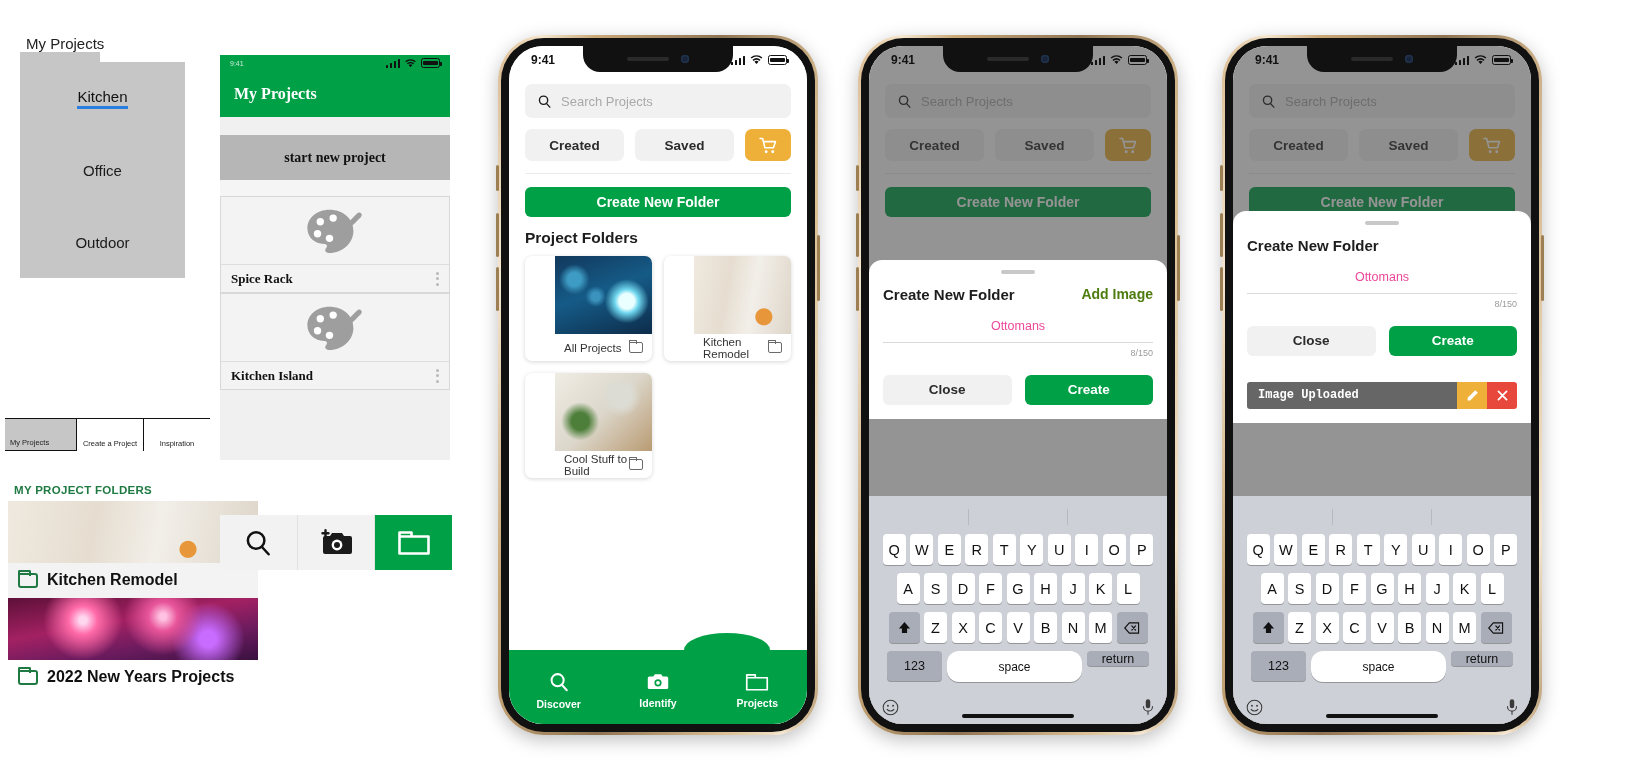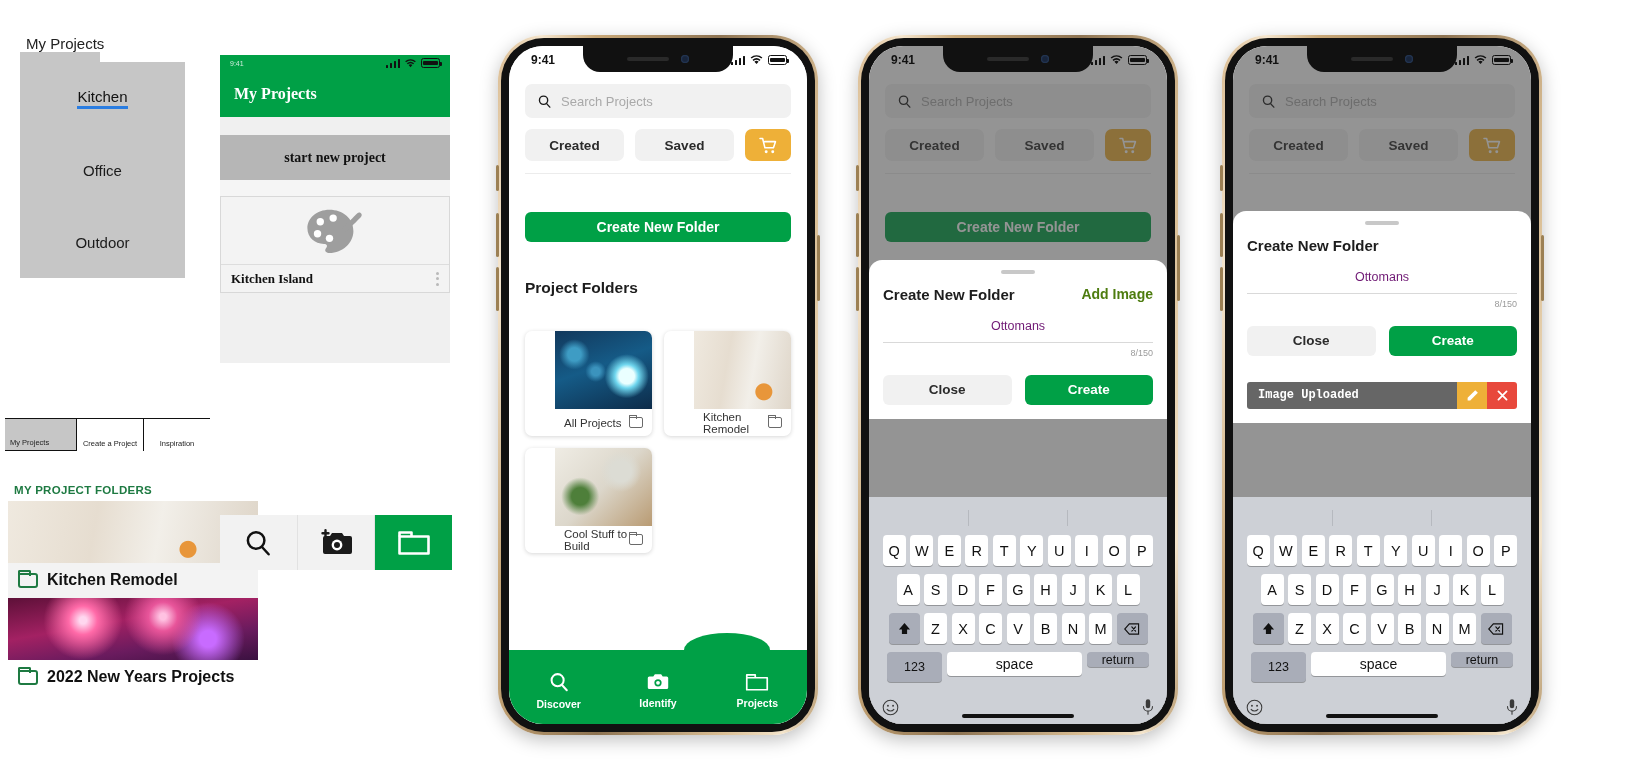--- a/index.html
+++ b/index.html
@@ -149,21 +149,21 @@
   }
   .sb-right { display:flex; align-items:center; gap:5px; }
   .bars { display:flex; align-items:flex-end; gap:1.5px; height:9px; }
   .bars i { width:2.5px; background:#111; border-radius:.5px; display:block; }
   .bars i:nth-child(1){height:3px}.bars i:nth-child(2){height:5px}
   .bars i:nth-child(3){height:7px}.bars i:nth-child(4){height:9px}
   .batt { width:19px; height:9.5px; border:1.2px solid #111; border-radius:2.5px; position:relative; }
   .batt::after{content:"";position:absolute;right:-3px;top:2.4px;width:1.8px;height:4px;background:#111;border-radius:0 1px 1px 0;}
   .batt i{position:absolute;inset:1.3px;background:#111;border-radius:1px;display:block;}
 
-  .appbody { position:absolute; inset:0; display:flex; flex-direction:column; background:#fff;gap:25px; }
+  .appbody { position:absolute; inset:0; display:flex; flex-direction:column; background:#fff; }
   .app-top { padding:38px 16px 0 16px; }
   .searchbar {
     height:34px; background:#f1f1f1; border-radius:7px; display:flex; align-items:center;
     gap:9px; padding:0 12px;
   }
   .searchbar .ph { color:#a9a9a9; font-size:13px; }
   .filters { display:flex; gap:11px; margin-top:11px; }
   .chip {
     flex:1; height:32px; background:#f1f1f1; border-radius:7px; display:flex;
     align-items:center; justify-content:center; font-size:13.5px; font-weight:700; color:#2b2b2b;
@@ -204,21 +204,21 @@
   
   .sheet {
     position:absolute; left:0; right:0; background:#fff; z-index:28;
     border-radius:13px 13px 0 0; padding:10px 14px 14px 14px;
   }
   .grabber { width:34px; height:3.5px; border-radius:2px; background:#c8c8c8; margin:0 auto 12px auto; }
   .sheet-head { display:flex; align-items:center; justify-content:space-between; }
   .sheet-head .ttl { font-size:15px; font-weight:700; color:#1d1d1d; }
   .sheet-head .act { font-size:14px; font-weight:700; color:#4d7c0f; }
   .sheet-input {
-    margin-top:16px; text-align:center; font-size:12.5px; color:#701a75; padding-bottom:9px;
+    margin-top:16px; text-align:center; font-size:12.5px; color:#ec4899; padding-bottom:9px;
     border-bottom:1px solid #d9d9d9;
   }
   .counter { text-align:right; font-size:9px; color:#9b9b9b; margin-top:5px; }
   .sheet-btns { display:flex; gap:13px; margin-top:17px; }
   .btn { flex:1; height:30px; border-radius:6px; display:flex; align-items:center;
          justify-content:center; font-size:13.5px; font-weight:700;text-align:right; }
   .btn.close { background:#f1f1f1; color:#2b2b2b; }
   .btn.create { background:#00a046; color:#fff; }
   .uploaded-row { display:flex; margin-top:26px; height:27px; border-radius:3px; overflow:hidden;font-family:Liberation Mono, monospace; }
   .uploaded-row .nm { flex:1; background:#666; color:#fff; font-size:12px; font-weight:700;
@@ -233,21 +233,21 @@
   .kbd .predict .sl { flex:1; height:16px; border-right:1px solid #b6b9bf; }
   .kbd .predict .sl:last-child { border:none; }
   .krow { display:flex; justify-content:center; gap:4.5px; margin-bottom:8px; }
   .key {
     min-width:23px; height:31px; background:#fff; border-radius:4px; display:flex;
     align-items:center; justify-content:center; font-size:14.5px; color:#111;
     box-shadow:0 1px 0 rgba(0,0,0,.28);
   }
   .key.wide { min-width:31px; background:#a9adb8; }
   .key.num { min-width:55px; height:30px; background:#a9adb8; font-size:12.5px; }
-  .key.space { flex:1; max-width:135px; height:24px; font-size:14px; }
+  .key.space { flex:1; max-width:135px; height:31px; font-size:12px;border-radius:12px; }
   .key.ret { min-width:62px; height:15px; background:#a9adb8; font-size:12.5px; }
   .krow.bottom { gap:5px; }
   .kbd .foot { height:34px; display:flex; align-items:center; justify-content:space-between; padding:0 13px; }
   .home-ind { position:absolute; bottom:6px; left:50%; transform:translateX(-50%);
               width:112px; height:4px; border-radius:3px; background:#111; z-index:45; }
 </style>
 </head>
 <body>
 
 <div class="stage">
@@ -298,20 +298,40 @@
     </div>
     <div class="wf-b-head">
       <h2>My Projects</h2>
     </div>
     <div class="wf-b-sub"></div>
     <div class="wf-b-newproj">
       <span>start new project</span>
     </div>
     <div class="wf-b-gap"></div>
 
+    <div class="wf-card">
+      <div class="wf-card-img">
+        <svg class="palette" viewBox="0 0 64 50">
+          <path d="M26 2C12 2 2 11 2 22c0 10 8 17 18 17 4 0 4 3 2 5-2 3 1 5 4 5 14 0 26-11 26-24C52 11 40 2 26 2z" fill="#9e9e9e"></path>
+          <circle cx="16" cy="15" r="4" fill="#fff"></circle>
+            <circle cx="30" cy="11" r="4" fill="#fff"></circle>
+          <circle cx="13" cy="28" r="4" fill="#fff"></circle>
+            <circle cx="26" cy="33" r="4" fill="#fff"></circle>
+          <path d="M40 22c3-3 13-13 16-16 3-3 7 1 4 4-3 3-13 13-16 16z" fill="#9e9e9e"></path>
+        </svg>
+      </div>
+      <div class="wf-card-row">
+        <span class="t">Spice Rack</span>
+        <span class="dots3">
+            <i></i>
+            <i></i>
+            <i></i>
+          </span>
+      </div>
+    </div>
 
     <div class="wf-card">
       <div class="wf-card-img">
         <svg class="palette" viewBox="0 0 64 50">
           <path d="M26 2C12 2 2 11 2 22c0 10 8 17 18 17 4 0 4 3 2 5-2 3 1 5 4 5 14 0 26-11 26-24C52 11 40 2 26 2z" fill="#9e9e9e"></path>
           <circle cx="16" cy="15" r="4" fill="#fff"></circle>
             <circle cx="30" cy="11" r="4" fill="#fff"></circle>
           <circle cx="13" cy="28" r="4" fill="#fff"></circle>
             <circle cx="26" cy="33" r="4" fill="#fff"></circle>
           <path d="M40 22c3-3 13-13 16-16 3-3 7 1 4 4-3 3-13 13-16 16z" fill="#9e9e9e"></path>

